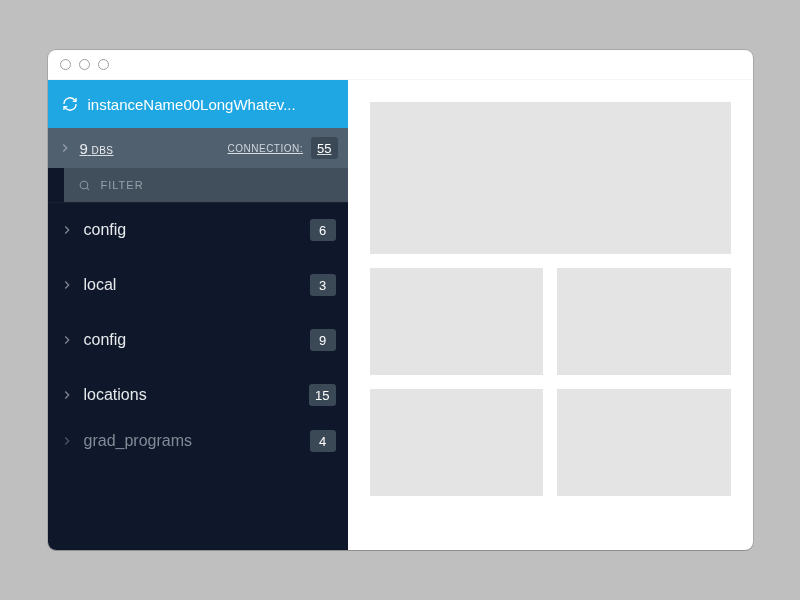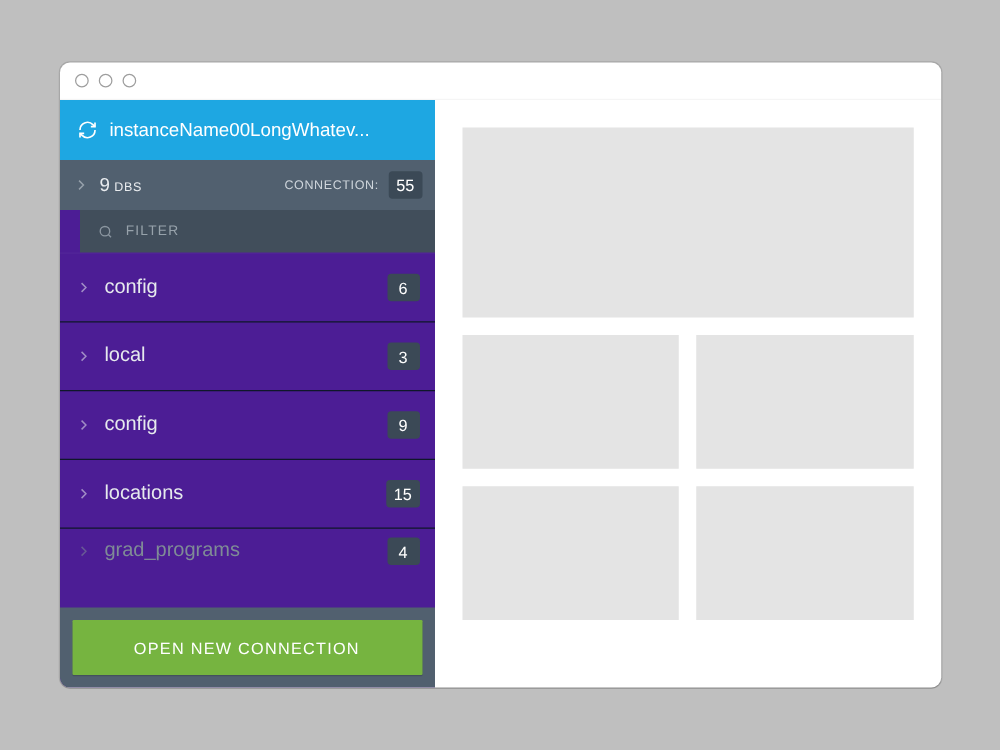--- a/index.html
+++ b/index.html
@@ -38,21 +38,21 @@
     background: #fff;
   }
   .content {
     flex: 1;
     display: flex;
     min-height: 0;
   }
   
   .sidebar {
     width: 300px;
-    background: #4c1d95;
+    background: #0f172a;
     display: flex;
     flex-direction: column;
     position: relative;
   }
   .instance-header {
     background: #1ea7e2;
     height: 48px;
     display: flex;
     align-items: center;
     padding: 0 14px;
@@ -73,20 +73,21 @@
   }
   .summary-row {
     height: 40px;
     background: #51606f;
     display: flex;
     align-items: center;
     padding: 0 10px;
     font-size: 11px;
     color: #d8dde2;
     gap: 8px;
+    text-decoration: underline;
   }
   .summary-row .dbs {
     font-size: 13px;
     color: #e9ecef;
     font-weight: 300;
   }
   .summary-row .dbs .n { font-size: 15px; }
   .summary-row .dbslabel { font-size: 10px; letter-spacing: 0.5px; }
   .summary-row .spacer { flex: 1; }
   .summary-row .collections-label {
@@ -271,23 +272,20 @@
         <div class="db-item">
           <svg class="chevron" viewBox="0 0 24 24" fill="none" stroke="#7f8b96" stroke-width="2">
               <polyline points="9 6 15 12 9 18"></polyline>
             </svg>
           <span>grad_programs</span>
           <span class="spacer"></span>
           <span class="count-badge">4</span>
         </div>
       </div>
 
-      <div class="open-row">
-        <button class="open-btn">OPEN NEW CONNECTION</button>
-      </div>
 
     </div>
 
     <div class="main">
       <div class="row">
         <div class="placeholder big"></div>
       </div>
       <div class="row">
         <div class="placeholder"></div>
         <div class="placeholder"></div>

